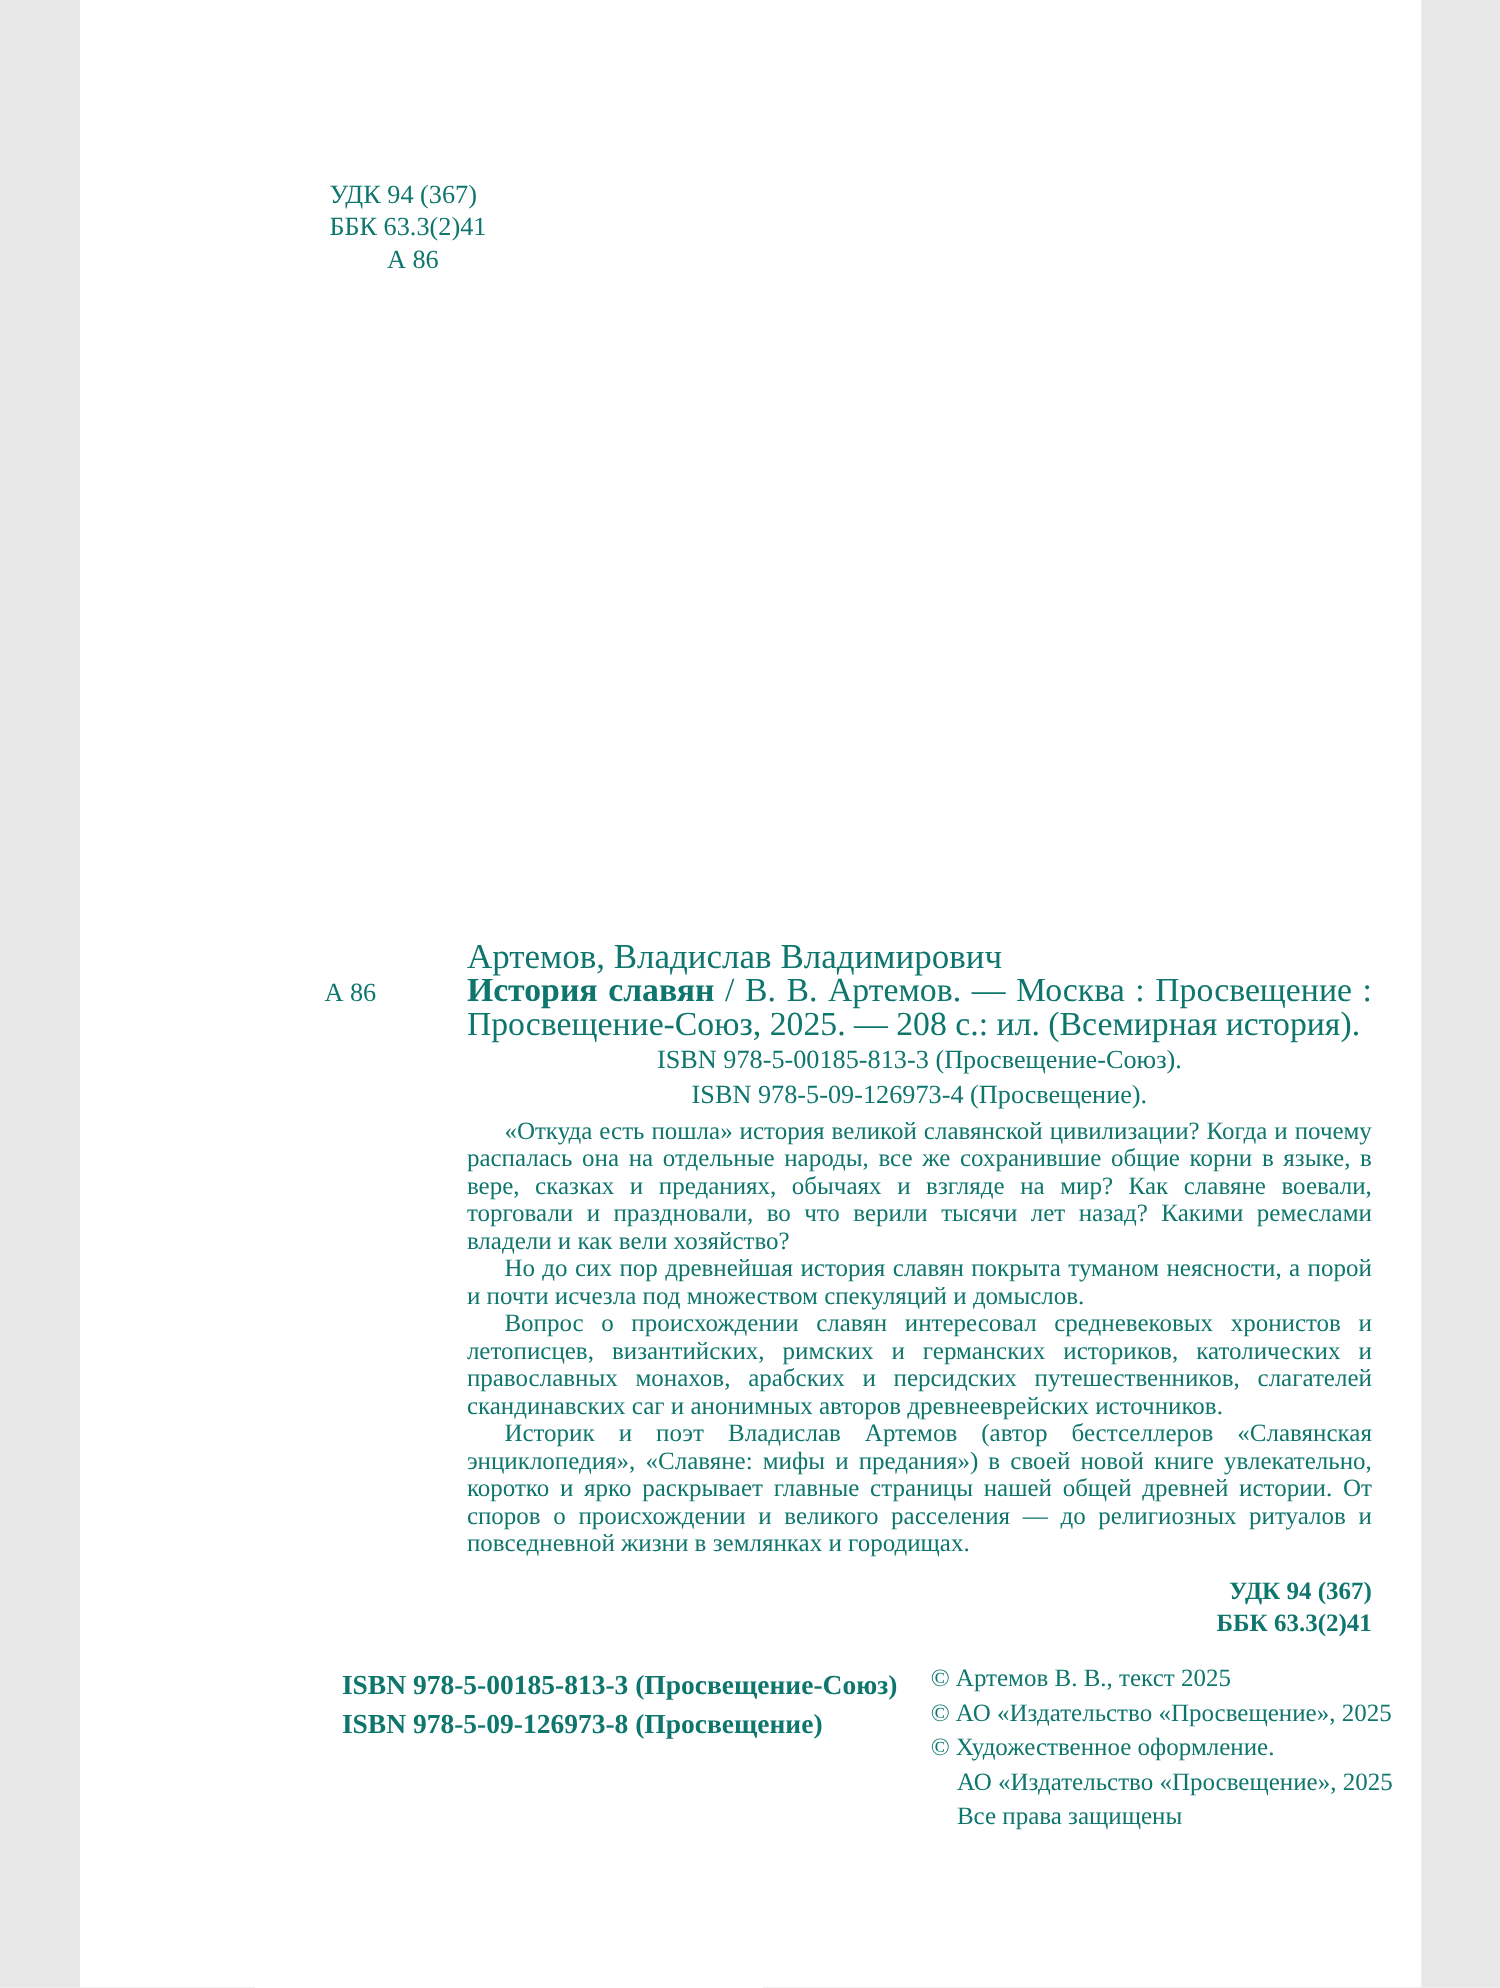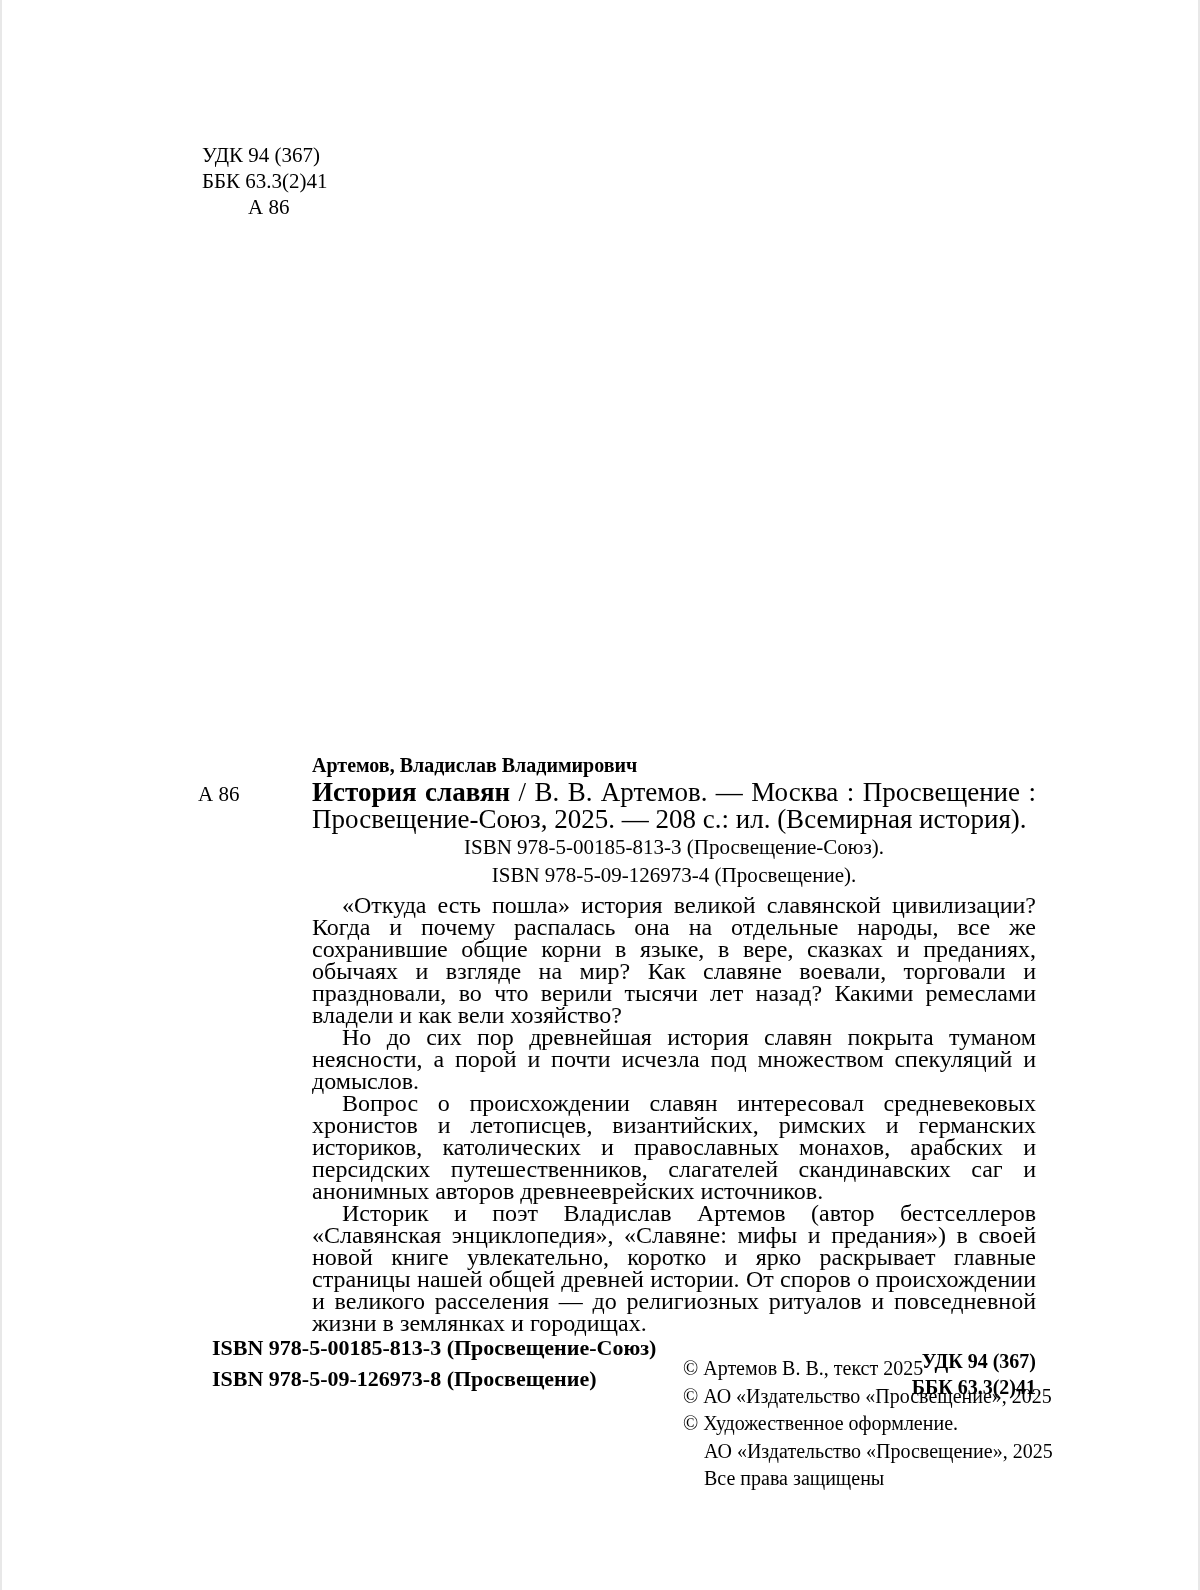--- a/index.html
+++ b/index.html
@@ -2,25 +2,25 @@
 <html><head>
 <meta charset="utf-8">
 <style>
   html, body {
     margin: 0;
     padding: 0;
     background: #e8e8e8;
   }
   .page {
     position: relative;
-    width: 1196px;
+    width: 1073px;
     height: 1590px;
     margin: 0 auto;
     background: #ffffff;
-    color: #000000;
+    color: #0f766e;
     font-family: "Liberation Serif", "DejaVu Serif", serif;
     overflow: hidden;
   }
 
   
   .top-block {
     position: absolute;
     left: 200px;
     top: 142px;
     font-size: 21px;
@@ -46,39 +46,39 @@
   }
   .card-content {
     margin-left: 114px;
     width: 724px;
   }
   .card-content p {
     margin: 0;
     padding: 0;
   }
   .author-heading {
-    font-weight: bold;
-    font-size: 20px;
+    font-weight: normal;
+    font-size: 28px;
     line-height: 27px;
   }
   .title-line {
     font-size: 27px;
     line-height: 27px;
     text-align: justify;
   }
   .title-line b {
     font-weight: bold;
   }
   .isbn-line {
     font-size: 21px;
     line-height: 28px;
     text-align: center;
   }
   .annot {
-    font-size: 24px;
+    font-size: 20px;
     line-height: 22px;
     text-align: justify;
     text-indent: 30px;
     font-family: Liberation Serif, serif;
   }
   .annot.first {
     margin-top: 5px !important;
   }
   .udk-right {
     margin-top: 14px;
@@ -99,21 +99,20 @@
     white-space: nowrap;
     margin-left: 40px;
   }
   .footer-copyright {
     position: absolute;
     left: 681px;
     top: 1330px;
     font-size: 20px;
     line-height: 27.5px;
     white-space: nowrap;
-    margin-top: 25px;
   }
   .footer-copyright .indent {
     padding-left: 21px;
   }
 </style>
 </head>
 <body>
 
 <div class="page">
 

